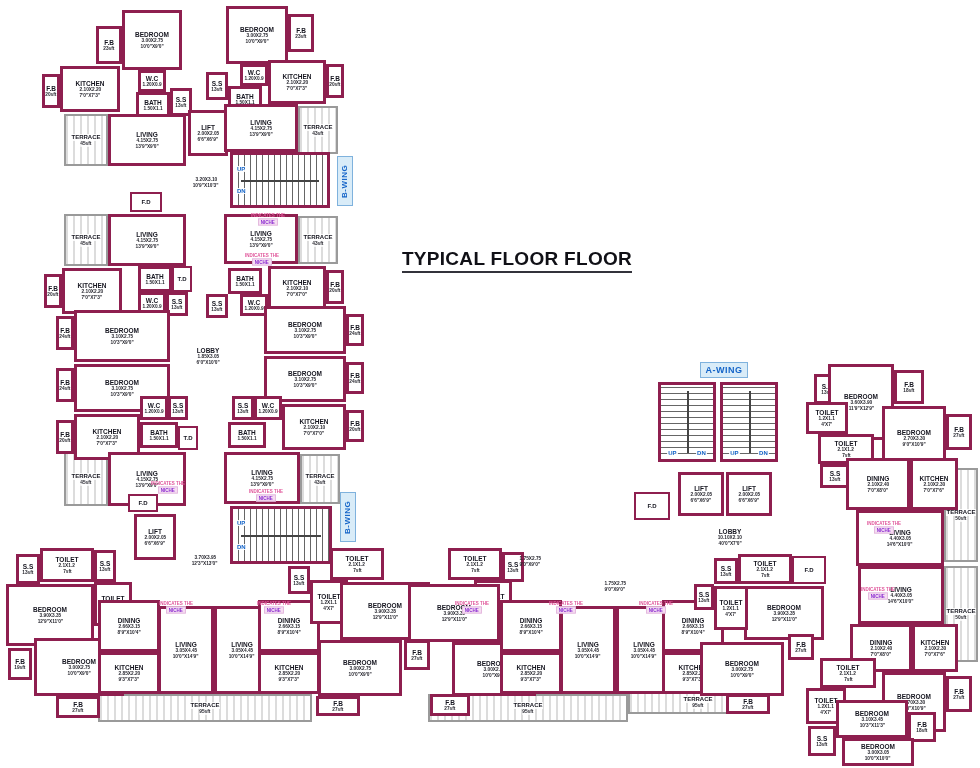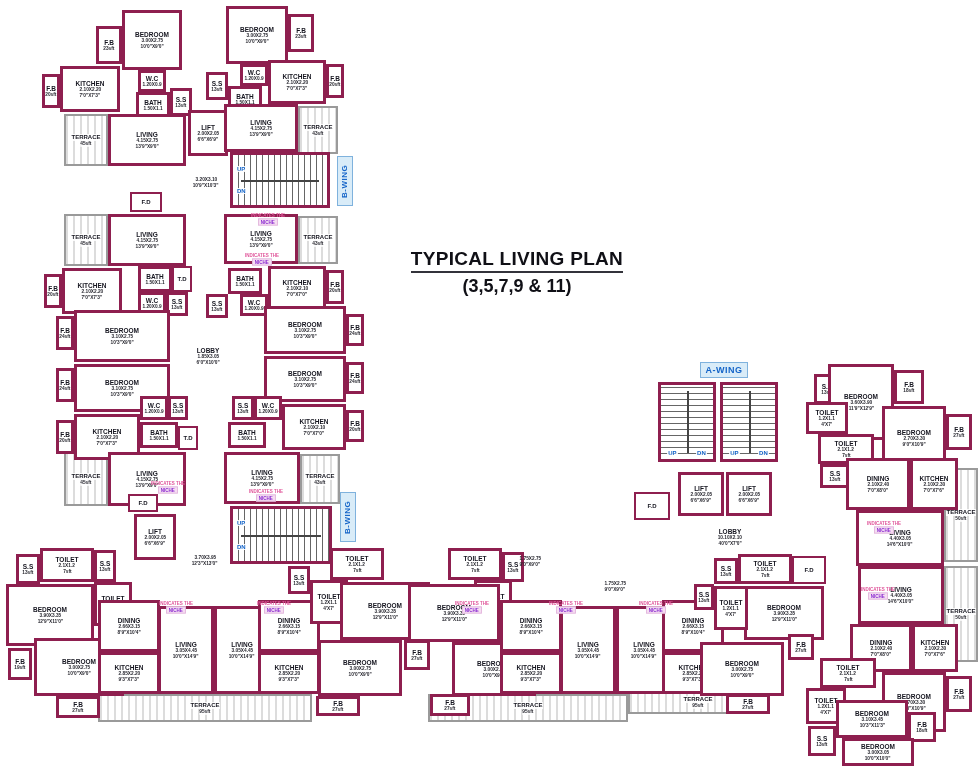--- a/index.html
+++ b/index.html
@@ -40,22 +40,21 @@
   #title-block{position:absolute;left:392px;top:248px;width:250px;text-align:center;z-index:8;}
   #title-block .t1{display:inline-block;font-size:19px;font-weight:bold;color:#101016;
                    border-bottom:2px solid #33333b;padding-bottom:1px;letter-spacing:.3px;}
   #title-block .t2{display:block;font-size:18px;font-weight:bold;color:#101016;margin-top:3px;}
 </style>
 </head>
 <body>
 
 <div id="canvas">
   <div id="title-block">
-    <span class="t1">TYPICAL LIVING PLAN</span>
-    <span class="t2">(3,5,7,9 &amp; 11)</span>
+    <span class="t1">TYPICAL FLOOR FLOOR</span>
   </div>
   <div id="plan">
       <div class="r room" style="left: 96px; top: 26px; width: 26px; height: 38px;">
         <span class="nm">F.B</span>
         <span class="dm">23sft</span>
       </div>
       <div class="r room" style="left: 122px; top: 10px; width: 60px; height: 60px;">
         <span class="nm">BEDROOM</span>
         <span class="dm">3.00X2.75</span>
         <span class="dm">10'0"X9'0"</span>

